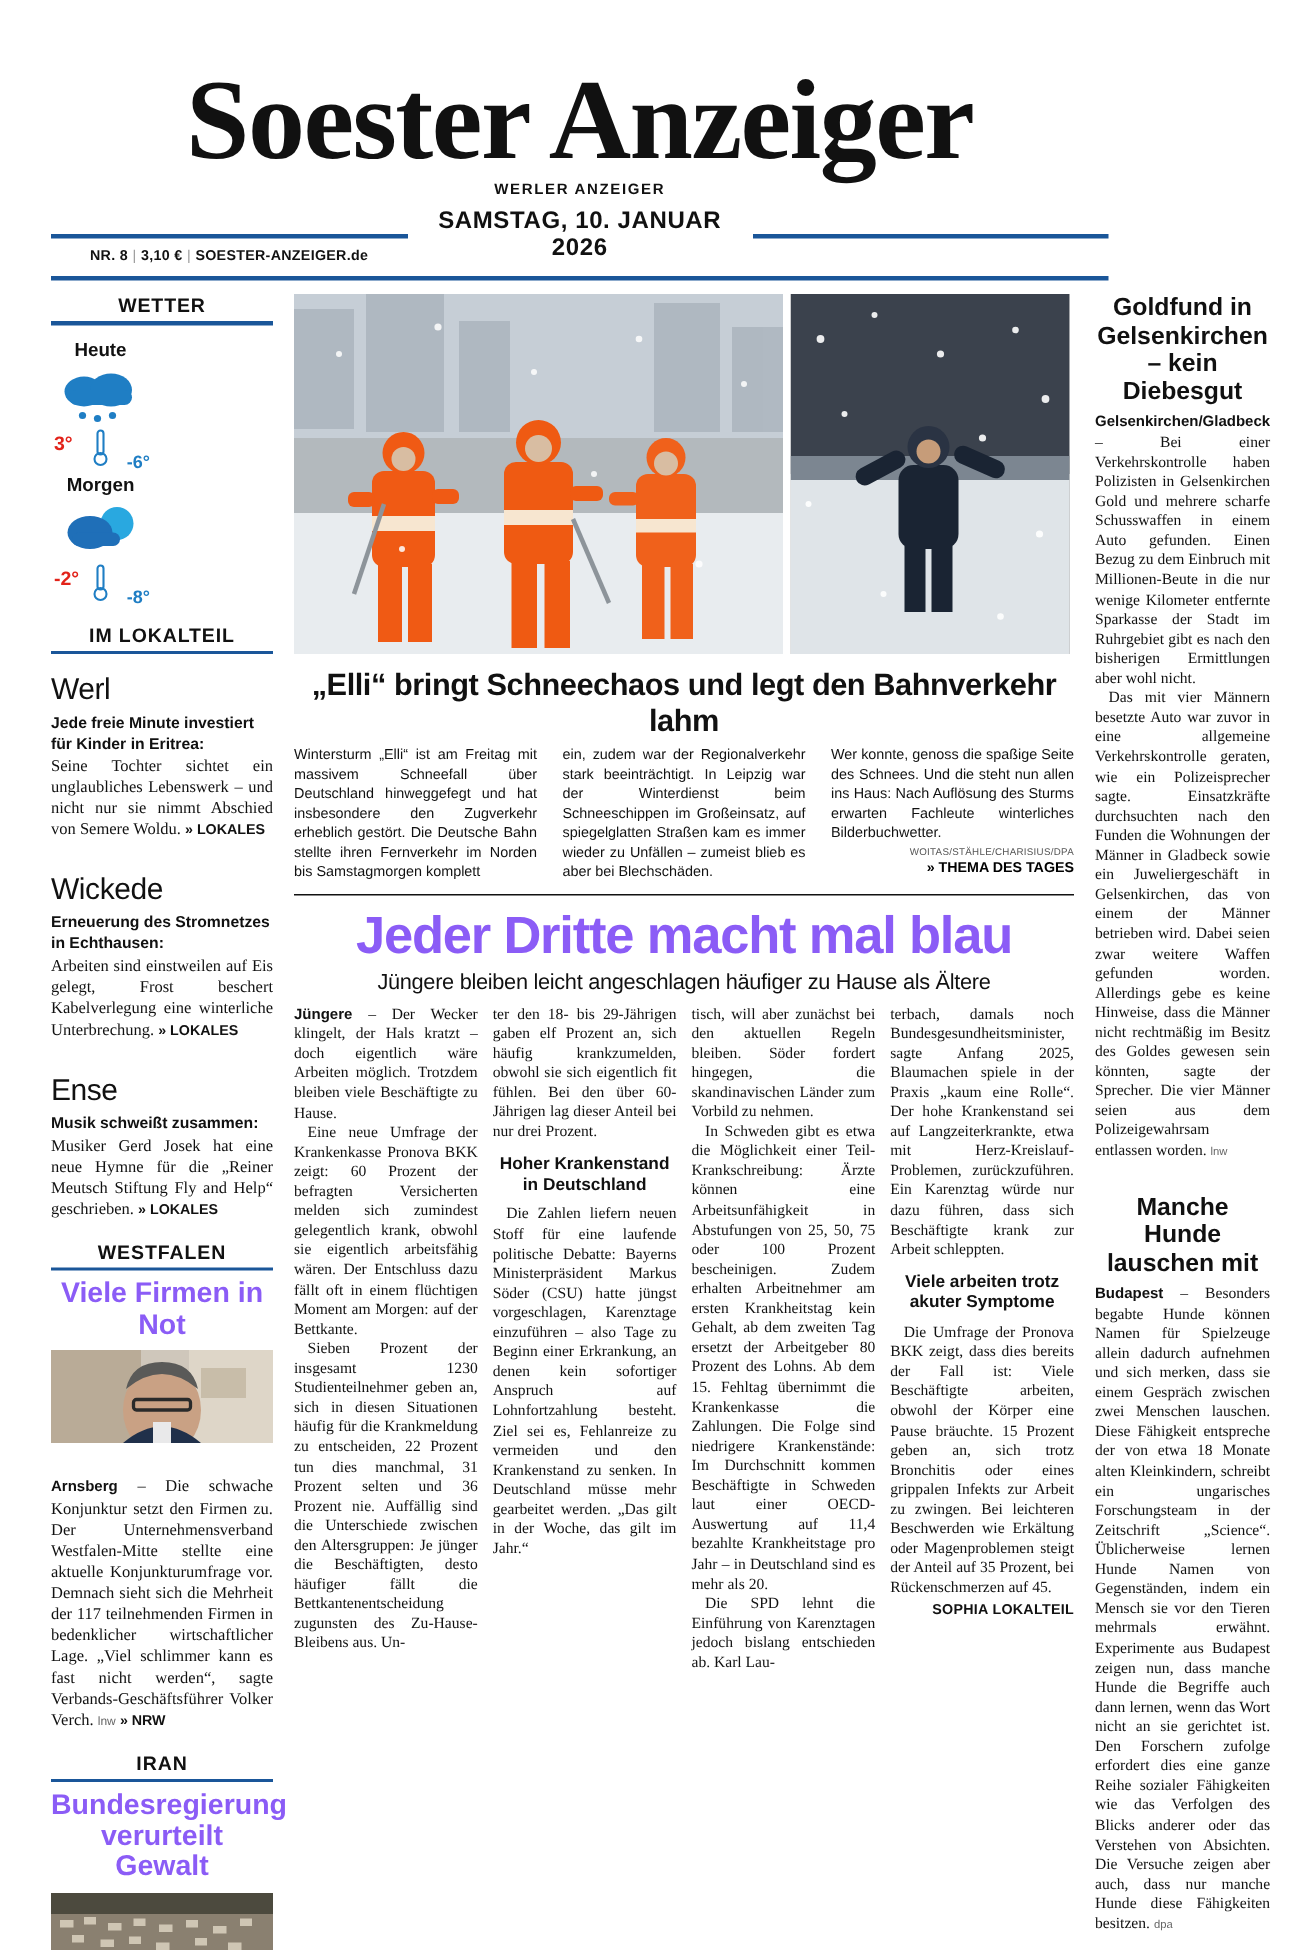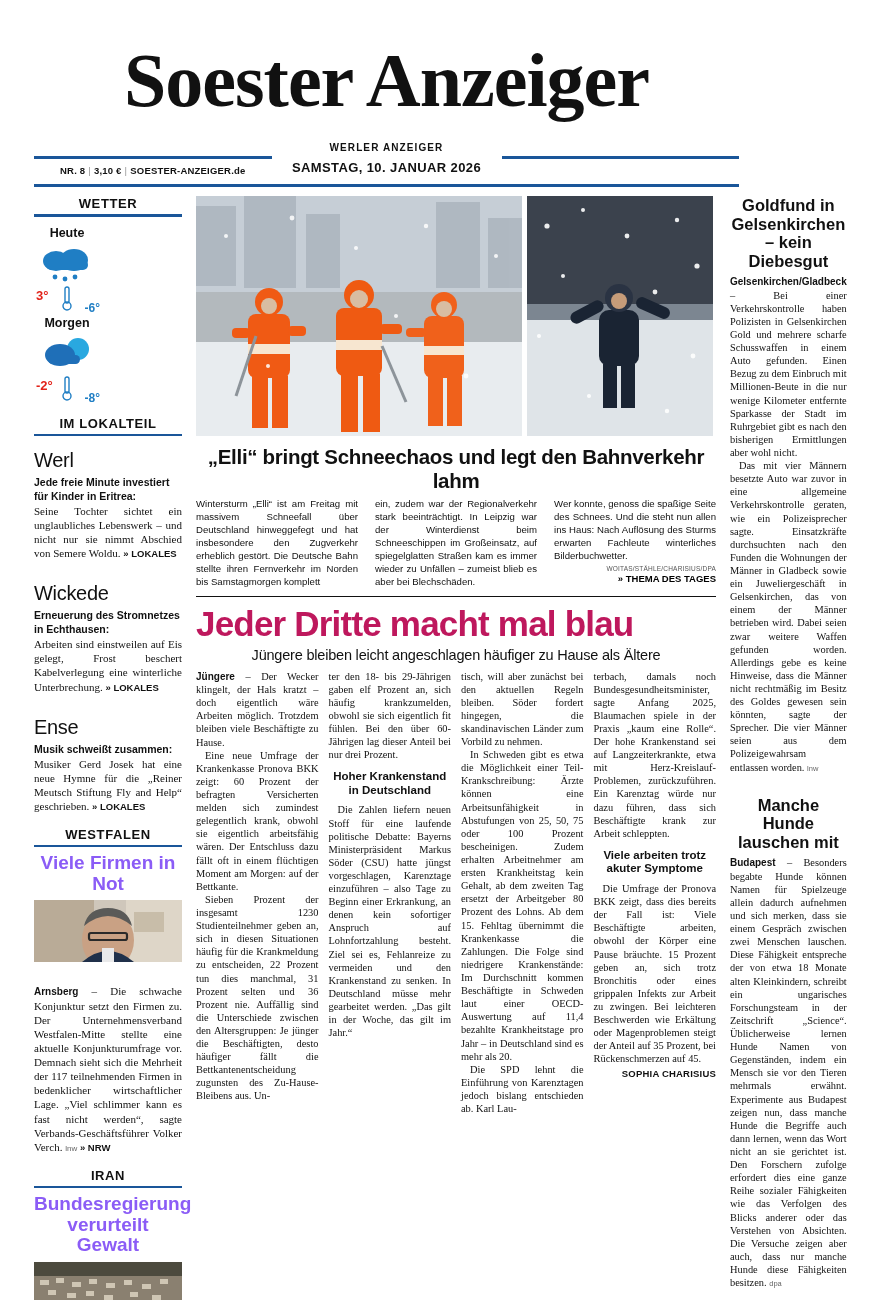--- a/index.html
+++ b/index.html
@@ -29,21 +29,21 @@
   .mh-rule { height: 3px; background: #1a5699; }
   .mh-left .mh-rule { margin-bottom: 6px; }
   .mh-right .mh-rule { margin-bottom: 6px; }
   .mh-issue {
     font-size: 9.5px; font-weight: 700; letter-spacing: .2px; color: #111;
     white-space: nowrap;
   }
   .mh-issue .sep { color: #999; font-weight: 400; margin: 0 3px; }
   .mh-center { width: 230px; text-align: center; padding-bottom: 1px; }
   .mh-sub1 { font-size: 10px; font-weight: 700; letter-spacing: 1.1px; color: #111; }
-  .mh-sub2 { font-size: 13px; font-weight: 700; letter-spacing: .4px; color: #111; margin-top: 7px; }
+  .mh-sub2 { font-size: 16px; font-weight: 700; letter-spacing: .4px; color: #111; margin-top: 7px; }
 
   .head-rule { height: 3px; background: #1a5699; margin-top: 8px; }
 
   
   .grid {
     display: grid;
     grid-template-columns: 148px 520px 1fr;
     column-gap: 14px;
     margin-top: 9px;
   }
@@ -85,21 +85,21 @@
   .cols3 { display: grid; grid-template-columns: 1fr 1fr 1fr; column-gap: 17px; margin-top: 5px; }
   .bodytext {
     font-family: "Liberation Sans", sans-serif;
     font-size: 9.6px; line-height: 1.35; color: #111; text-align: justify;
   }
   .credit-right { text-align: right; font-size: 6.5px; color: #555; letter-spacing: .2px; margin-top: 2px;}
   .ref-right { text-align: right; font-size: 9.5px; font-weight: 700; margin-top: 1px; }
   .hr-thin { height: 1px; background: #111; margin-top: 7px; }
 
   .main-hd {
-    font-size: 35px; font-weight: 700; color: #be185d;
+    text-align: center; font-size: 35px; font-weight: 700; color: #8b5cf6;
     margin-top: 9px; letter-spacing: -.8px; line-height: 1.05;
   }
   .main-sub { text-align: center; font-size: 14.5px; color: #111; margin-top: 4px; letter-spacing: -.2px; }
   .cols4 { display: grid; grid-template-columns: repeat(4, 1fr); column-gap: 10px; margin-top: 7px; }
   .serif {
     font-family: "Liberation Serif", serif;
     font-size: 10.4px; line-height: 1.26; color: #111; text-align: justify;
     hyphens: auto;
   }
   .serif p { text-indent: 9px; }
@@ -411,21 +411,21 @@
         </div>
         <div class="serif">
           <p class="first">tisch, will aber zunächst bei den aktuellen Regeln bleiben. Söder fordert hingegen, die skandinavischen Länder zum Vorbild zu nehmen.</p>
           <p>In Schweden gibt es etwa die Möglichkeit einer Teil-Krankschreibung: Ärzte können eine Arbeitsunfähigkeit in Abstufungen von 25, 50, 75 oder 100 Prozent bescheinigen. Zudem erhalten Arbeitnehmer am ersten Krankheitstag kein Gehalt, ab dem zweiten Tag ersetzt der Arbeitgeber 80 Prozent des Lohns. Ab dem 15. Fehltag übernimmt die Krankenkasse die Zahlungen. Die Folge sind niedrigere Krankenstände: Im Durchschnitt kommen Beschäftigte in Schweden laut einer OECD-Auswertung auf 11,4 bezahlte Krankheitstage pro Jahr – in Deutschland sind es mehr als 20.</p>
           <p>Die SPD lehnt die Einführung von Karenztagen jedoch bislang entschieden ab. Karl Lau-</p>
         </div>
         <div class="serif">
           <p class="first">terbach, damals noch Bundesgesundheitsminister, sagte Anfang 2025, Blaumachen spiele in der Praxis „kaum eine Rolle“. Der hohe Krankenstand sei auf Langzeiterkrankte, etwa mit Herz-Kreislauf-Problemen, zurückzuführen. Ein Karenztag würde nur dazu führen, dass sich Beschäftigte krank zur Arbeit schleppten.</p>
           <div class="subhd">Viele arbeiten trotz akuter Symptome</div>
           <p>Die Umfrage der Pronova BKK zeigt, dass dies bereits der Fall ist: Viele Beschäftigte arbeiten, obwohl der Körper eine Pause bräuchte. 15 Prozent geben an, sich trotz Bronchitis oder eines grippalen Infekts zur Arbeit zu zwingen. Bei leichteren Beschwerden wie Erkältung oder Magenproblemen steigt der Anteil auf 35 Prozent, bei Rückenschmerzen auf 45.</p>
-          <div class="author">SOPHIA CHARISIUS</div>
+          <div class="author">SOPHIA LOKALTEIL</div>
         </div>
       </div>
     </div>
 
     <div>
       <div>
         <div class="r-hd">Goldfund in Gelsenkirchen – kein Diebesgut</div>
         <div class="r-serif">
           <p class="first"><b style="font-family:'Liberation Sans',sans-serif;font-size:10px">Gelsenkirchen/Gladbeck</b> <span>– Bei einer Verkehrskontrolle haben Polizisten in Gelsenkirchen Gold und mehrere scharfe Schusswaffen in einem Auto gefunden. Einen Bezug zu dem Einbruch mit Millionen-Beute in die nur wenige Kilometer entfernte Sparkasse der Stadt im Ruhrgebiet gibt es nach den bisherigen Ermittlungen aber wohl nicht.</span></p>
           <p><span>Das mit vier Männern besetzte Auto war zuvor in eine allgemeine Verkehrskontrolle geraten, wie ein Polizeisprecher sagte. Einsatzkräfte durchsuchten nach den Funden die Wohnungen der Männer in Gladbeck sowie ein Juweliergeschäft in Gelsenkirchen, das von einem der Männer betrieben wird. Dabei seien zwar weitere Waffen gefunden worden. Allerdings gebe es keine Hinweise, dass die Männer nicht rechtmäßig im Besitz des Goldes gewesen sein könnten, sagte der Sprecher. Die vier Männer seien aus dem Polizeigewahrsam entlassen worden.</span> <span class="dpa">lnw</span></p>

